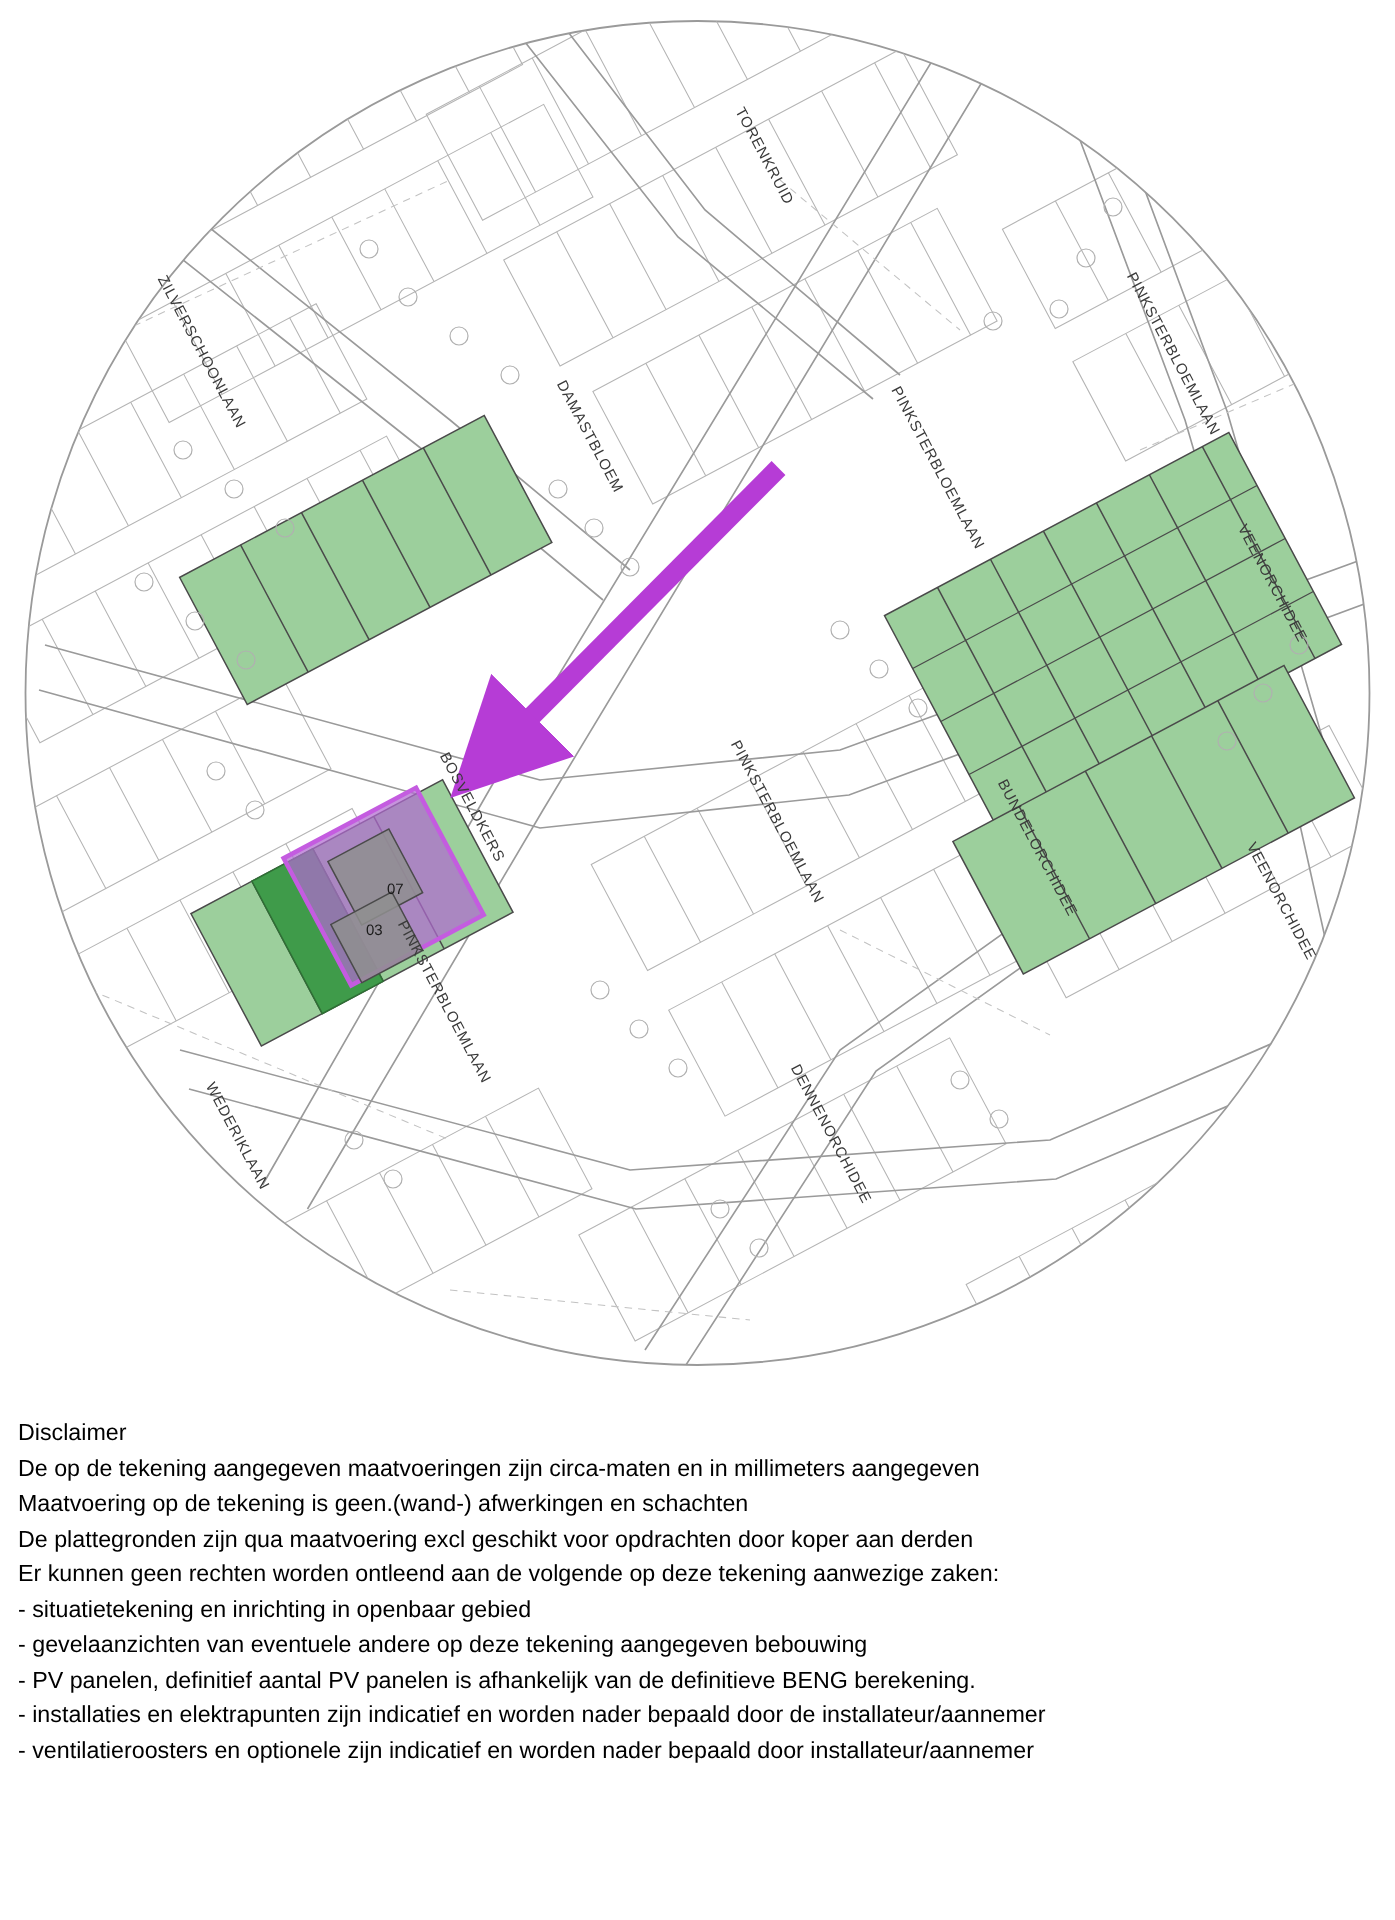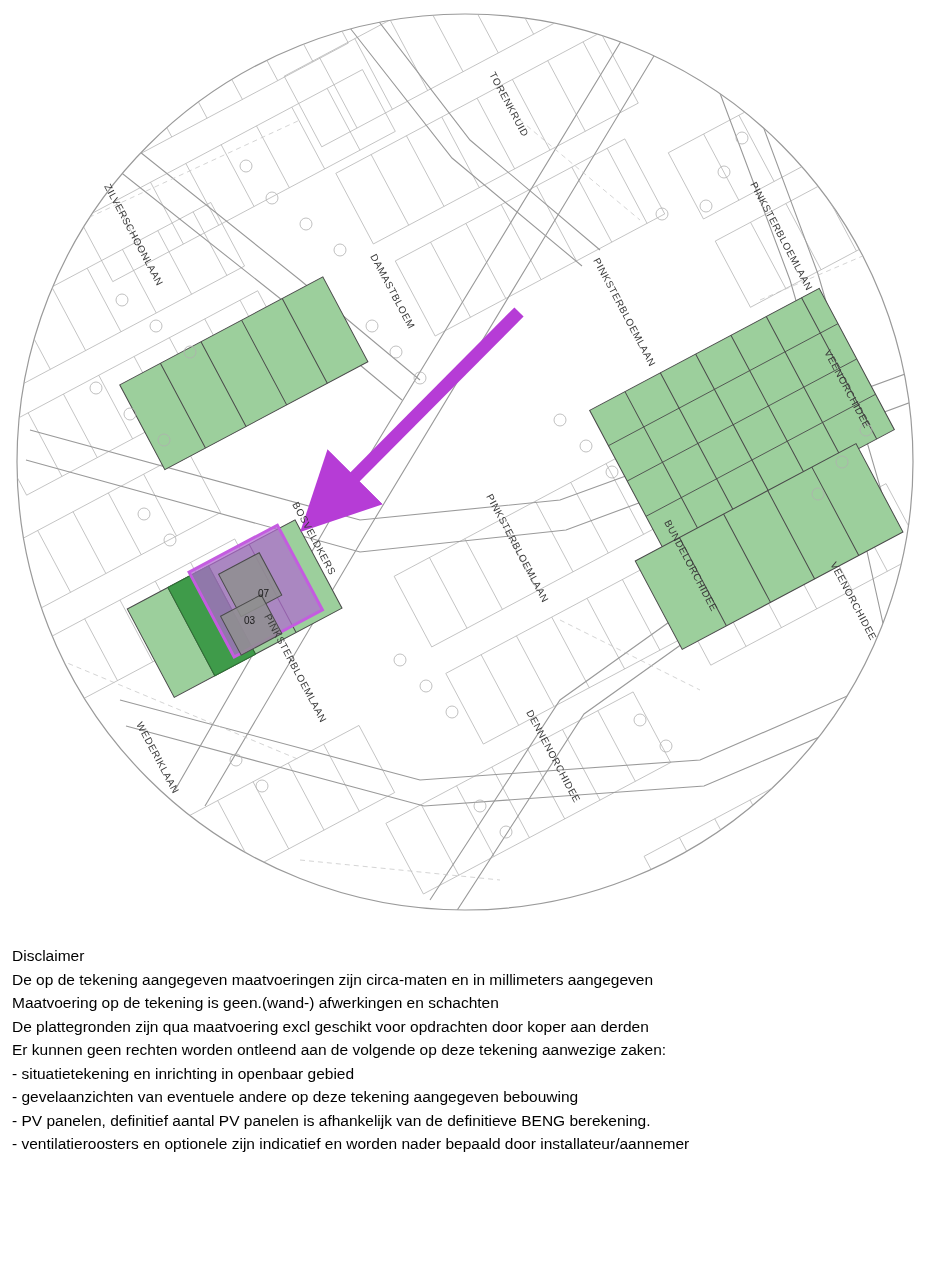--- a/index.html
+++ b/index.html
@@ -295,16 +295,17 @@
 
   <div id="disclaimer">
     <span class="d-line">Disclaimer</span>
     <span class="d-line">De op de tekening aangegeven maatvoeringen zijn circa-maten en in millimeters aangegeven</span>
     <span class="d-line">Maatvoering op de tekening is geen.(wand-) afwerkingen en schachten</span>
     <span class="d-line">De plattegronden zijn qua maatvoering excl geschikt voor opdrachten door koper aan derden</span>
     <span class="d-line">Er kunnen geen rechten worden ontleend aan de volgende op deze tekening aanwezige zaken:</span>
     <span class="d-line">- situatietekening en inrichting in openbaar gebied</span>
     <span class="d-line">- gevelaanzichten van eventuele andere op deze tekening aangegeven bebouwing</span>
     <span class="d-line">- PV panelen, definitief aantal PV panelen is afhankelijk van de definitieve BENG berekening.</span>
+    <span class="d-line">- installaties en elektrapunten zijn indicatief en worden nader bepaald door de installateur/aannemer</span>
     <span class="d-line">- ventilatieroosters en optionele zijn indicatief en worden nader bepaald door installateur/aannemer</span>
   </div>
 
 </div>
 
 </body></html>

